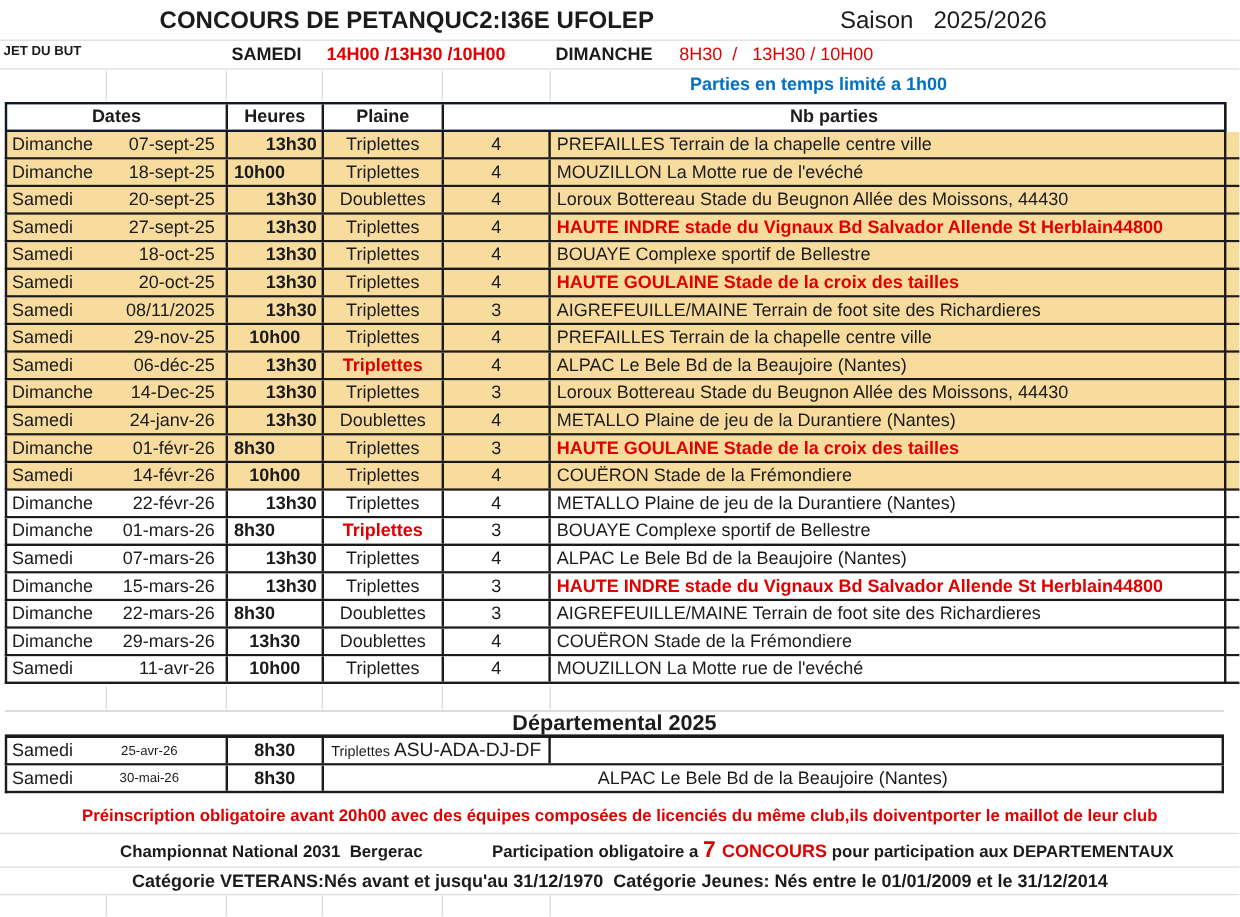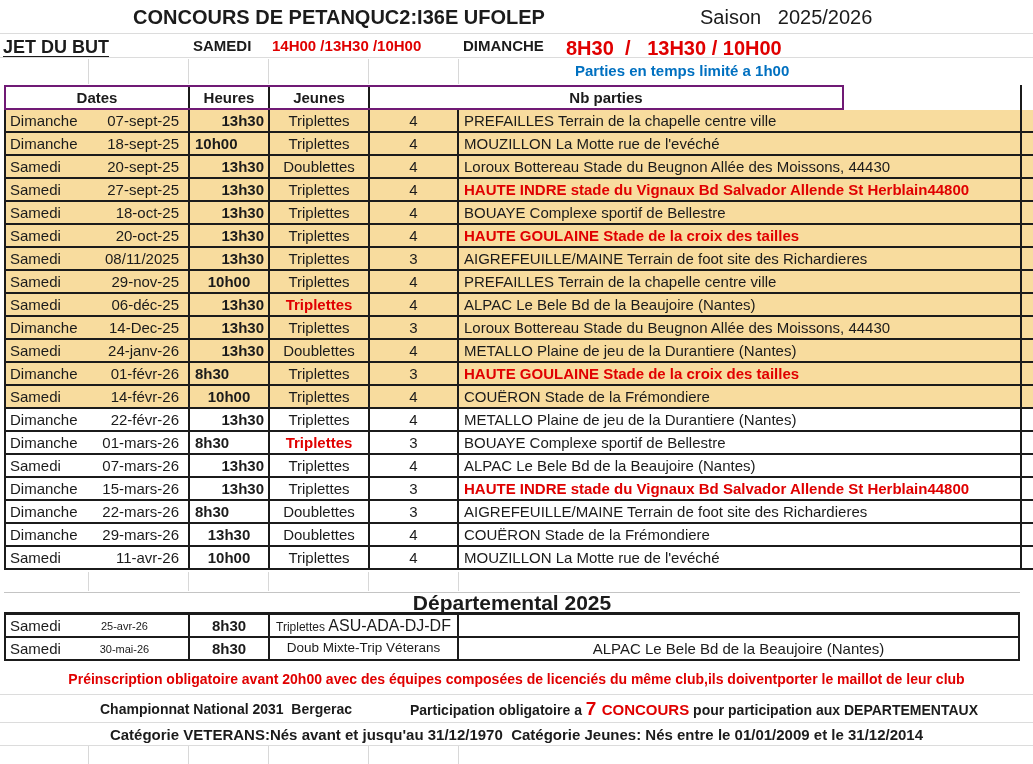--- a/index.html
+++ b/index.html
@@ -7,22 +7,22 @@
        font-family:"Liberation Sans",sans-serif;color:#1b1b1b;
        -webkit-font-smoothing:antialiased;}
   .abs{position:absolute;white-space:pre;}
   .red{color:var(--red);}
   .blue{color:var(--blue);}
   .hline{position:absolute;height:1px;background:#dcdcdc;left:0;width:1033px;}
   .vfaint{position:absolute;width:1px;background:#d8d8d8;}
 
   
   #main-table{position:absolute;left:4px;top:85px;}
-  .hdr-row{position:absolute;left:0;top:0;width:840px;height:25px;display:flex;
-           box-sizing:border-box;border:2px solid #701a75;background:#fff;}
+  .hdr-row{position:absolute;left:0;top:0;width:1018px;height:25px;display:flex;
+           box-sizing:border-box;border:2px solid #0f172a;background:#fff;}
   .hdr-cell{box-sizing:border-box;border-right:2px solid #1b1b1b;display:flex;
             align-items:center;justify-content:center;font-weight:bold;font-size:15px;}
   .hdr-cell:last-child{border-right:none;flex:1;}
   .trow{position:absolute;left:0;width:1029px;height:23px;display:flex;
         box-sizing:border-box;border-left:2px solid #1b1b1b;
         border-bottom:2px solid #1b1b1b;background:#fff;}
   .trow.tan{background:var(--tan);}
   .tcell{box-sizing:border-box;border-right:2px solid #1b1b1b;display:flex;
          align-items:center;font-size:15px;white-space:nowrap;overflow:visible;}
   .c-dates{width:184px;justify-content:space-between;padding:0 9px 0 4px;}
@@ -33,21 +33,21 @@
   .c-equipes{width:100px;justify-content:center;}
   .c-nb{width:89px;justify-content:center;}
   .c-lieux{flex:1;border-right:none;padding-left:5px;}
   .tcell.redtxt{color:var(--red);font-weight:bold;}
   #right-border{position:absolute;left:1020px;top:85px;width:2px;height:485px;background:#1b1b1b;}
 
   
   #dep-title{position:absolute;left:4px;top:592px;width:1016px;height:23px;
              box-sizing:border-box;border-top:1px solid #c4c4c4;
              border-bottom:3px solid #1b1b1b;display:flex;align-items:center;
-             justify-content:center;font-weight:bold;font-size:21px;}
+             justify-content:center;font-weight:bold;font-size:18px;}
   .dep-row{position:absolute;left:4px;width:1016px;height:23px;display:flex;
            box-sizing:border-box;border-left:2px solid #1b1b1b;
            border-right:2px solid #1b1b1b;border-bottom:2px solid #1b1b1b;background:#fff;}
   .dep-dates{width:184px;display:flex;align-items:center;box-sizing:border-box;
              border-right:2px solid #1b1b1b;padding-left:4px;font-size:15px;}
   .dep-dates .dep-date{flex:1;text-align:center;font-size:11px;}
   .dep-heures{width:80px;display:flex;align-items:center;justify-content:center;
               box-sizing:border-box;border-right:2px solid #1b1b1b;
               font-weight:bold;font-size:15px;}
   .dep-equipes{width:189px;display:flex;align-items:baseline;justify-content:center;
@@ -63,26 +63,26 @@
               font-weight:bold;font-size:14px;color:var(--red);}
   #foot-line2-left{left:100px;top:701px;font-weight:bold;font-size:14px;}
   #foot-line2-right{left:410px;top:698px;font-weight:bold;font-size:14px;}
   #foot-line2-right .seven{font-size:19px;color:var(--red);}
   #foot-line2-right .concours{font-size:15px;color:var(--red);}
   #foot-line3{position:absolute;left:0;top:726px;width:1033px;text-align:center;
               font-weight:bold;font-size:15px;white-space:pre;}
 
   #page-title{left:133px;top:6px;font-size:20px;font-weight:bold;}
   #season{left:700px;top:6px;font-size:20px;font-weight:normal;}
-  #jet-label{left:3px;top:37px;font-size:18px;font-weight:bold;text-decoration:underline;
+  #jet-label{left:3px;top:37px;font-size:11px;font-weight:bold;
              text-decoration-thickness:2px;text-underline-offset:3px;}
   #samedi-label{left:193px;top:37px;font-size:15px;font-weight:bold;}
   #samedi-times{left:272px;top:37px;font-size:15px;font-weight:bold;}
   #dimanche-label{left:463px;top:37px;font-size:15px;font-weight:bold;}
-  #dimanche-times{left:566px;top:37px;font-size:20px;font-weight:bold;}
+  #dimanche-times{left:566px;top:37px;font-size:15px;font-weight:normal;}
   #notice{left:575px;top:62px;font-size:15px;font-weight:bold;text-align:right;}
 </style>
 </head>
 <body>
 
 <div class="abs" id="page-title">CONCOURS DE PETANQUC2:I36E UFOLEP</div>
 <div class="abs" id="season">Saison   2025/2026</div>
 <div class="hline" style="top:33px"></div>
 
 <div class="abs" id="jet-label">JET DU BUT</div>
@@ -98,21 +98,21 @@
     <div class="vfaint" style="left: 268px; top: 59px; height: 25px;"></div>
     <div class="vfaint" style="left: 368px; top: 59px; height: 25px;"></div>
     <div class="vfaint" style="left: 458px; top: 59px; height: 25px;"></div>
   </div>
 <div class="abs blue" id="notice">Parties en temps limité a 1h00</div>
 
 <div id="main-table">
   <div class="hdr-row" id="hdr-row">
       <div class="hdr-cell" style="width: 184px;">Dates</div>
       <div class="hdr-cell" style="width: 80px;">Heures</div>
-      <div class="hdr-cell" style="width: 100px;">Jeunes</div>
+      <div class="hdr-cell" style="width: 100px;">Plaine</div>
       <div class="hdr-cell" style="width: 89px;">Nb parties</div>
     </div>
   <div id="schedule-body">
       <div class="trow tan" style="top: 25px;">
         <div class="tcell c-dates">
           <div>Dimanche</div>
           <div>07-sept-25</div>
         </div>
         <div class="tcell c-heures al-right">13h30</div>
         <div class="tcell c-equipes">Triplettes</div>
@@ -330,21 +330,20 @@
       </div>
       <div class="dep-heures">8h30</div>
       <div class="dep-equipes"><div class="small">Triplettes </div><div class="large">ASU-ADA-DJ-DF</div></div>
     </div>
     <div class="dep-row" style="top: 638px;">
       <div class="dep-dates">
         <div>Samedi</div>
         <div class="dep-date">30-mai-26</div>
       </div>
       <div class="dep-heures">8h30</div>
-      <div class="dep-equipes"><div class="medium">Doub Mixte-Trip Véterans</div></div>
       <div class="dep-lieux">ALPAC Le Bele Bd de la Beaujoire (Nantes)</div>
     </div>
   </div>
 
 <div id="foot-line1">Préinscription obligatoire avant 20h00 avec des équipes composées de licenciés du même club,ils doiventporter le maillot de leur club</div>
 <div class="hline" style="top:694px"></div>
 <div class="abs" id="foot-line2-left">Championnat National 2031  Bergerac</div>
 <span class="abs" id="foot-line2-right"><span>Participation obligatoire a </span><span class="seven">7 </span><span class="concours">CONCOURS</span><span> pour participation aux DEPARTEMENTAUX</span></span>
 <div class="hline" style="top:722px"></div>
 <div id="foot-line3">Catégorie VETERANS:Nés avant et jusqu'au 31/12/1970  Catégorie Jeunes: Nés entre le 01/01/2009 et le 31/12/2014</div>

